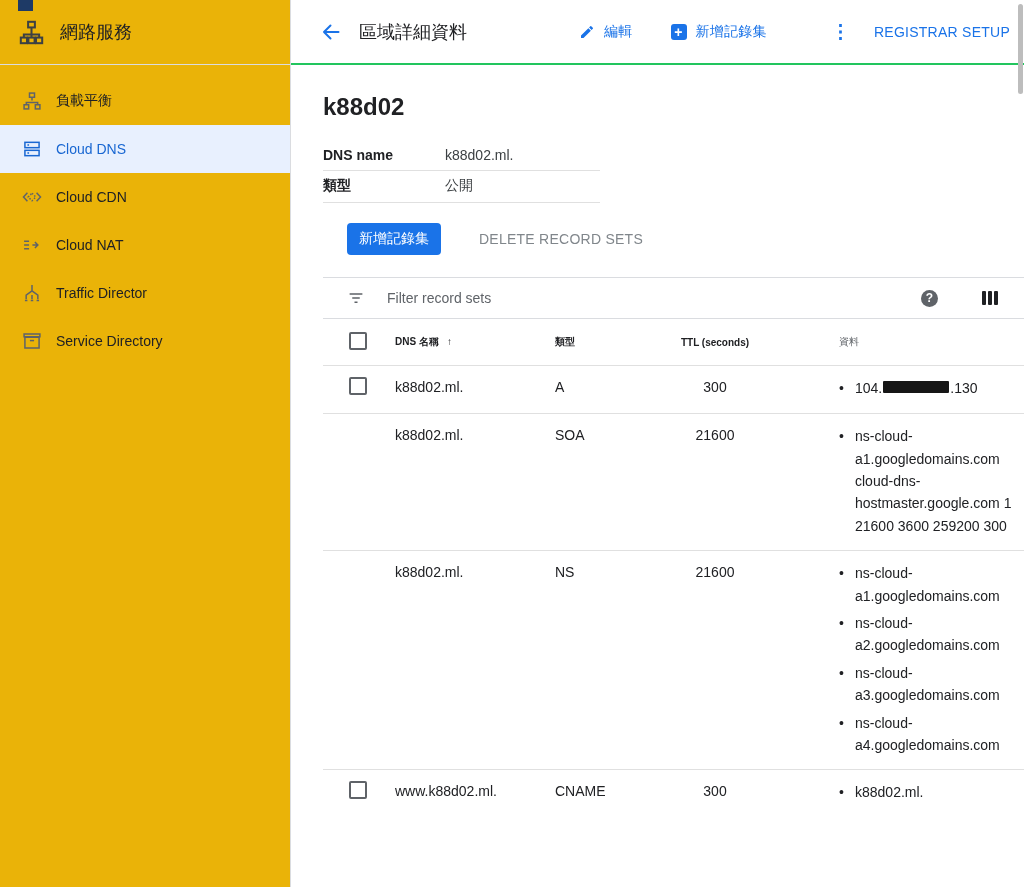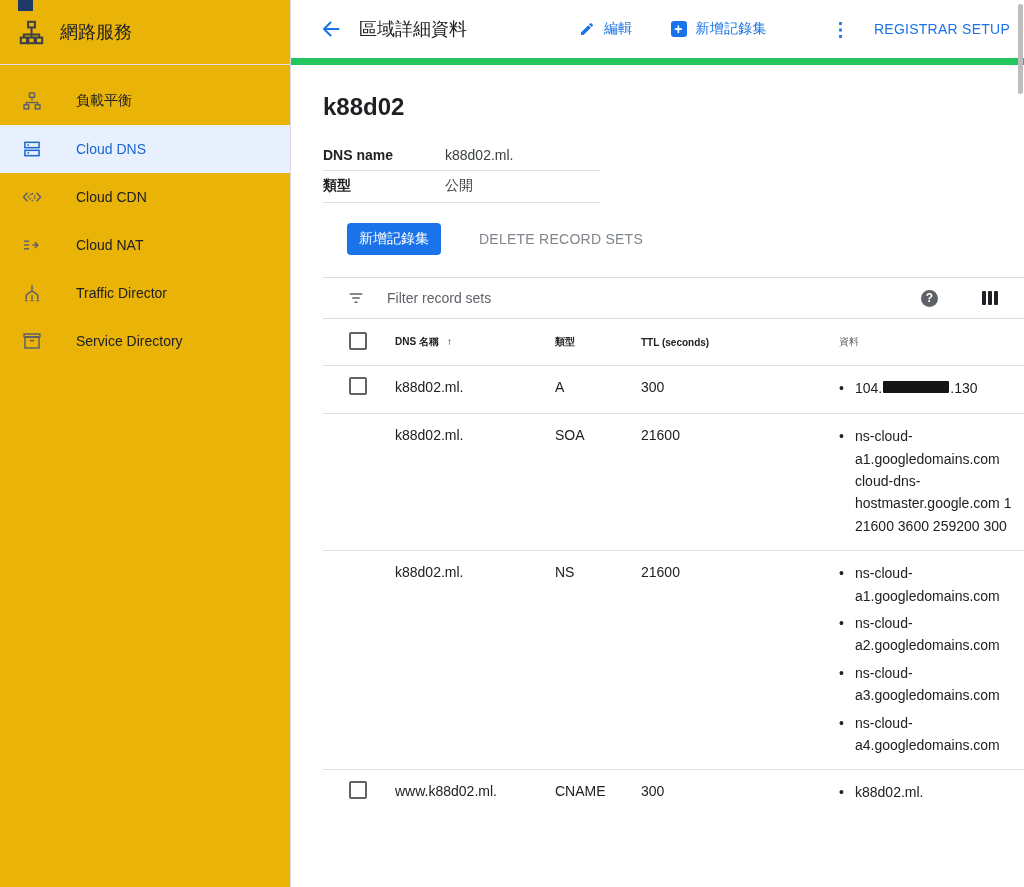--- a/index.html
+++ b/index.html
@@ -11,28 +11,28 @@
   }
   .app { display:flex; height:100%; position:relative; }
 
   
   .sidebar { width:291px; min-width:291px; border-right:1px solid #dadce0; background:#eab308; }
   .corner-fragment { position:absolute; left:18px; top:0; width:15px; height:11px; background:#1e3a66; }
   .sidebar-header { height:65px; border-bottom:1px solid #dadce0; display:flex; align-items:center; gap:15px; padding-left:18px; }
   .logo svg { width:27px; height:27px; color:#3c4043; display:block; }
   .sidebar-title { font-size:18px; color:#202124; }
   .sidebar nav { padding-top:12px; }
-  .nav-item { height:48px; display:flex; align-items:center; gap:34px; padding-left:22px; color:#202124; cursor:pointer; }
+  .nav-item { height:48px; display:flex; align-items:center; gap:14px; padding-left:22px; color:#202124; cursor:pointer; }
   .nav-item .nav-icon svg { width:20px; height:20px; color:#5f6368; display:block; }
   .nav-item.active { background:#e8f0fe; color:#1967d2; font-weight:500; }
   .nav-item.active .nav-icon svg { color:#1967d2; }
 
   
   .main { flex:1; overflow:hidden; display:flex; flex-direction:column; }
-  .main-header { height:65px; min-height:65px; border-bottom:7px solid #22c55e; display:flex; align-items:center; padding:0 14px 0 28px; }
+  .main-header { height:65px; min-height:65px; border-bottom:2px solid #22c55e; display:flex; align-items:center; padding:0 14px 0 28px; }
   .back-btn { background:none; border:none; padding:0; color:#1a73e8; width:24px; height:24px; cursor:pointer; }
   .back-btn svg { width:24px; height:24px; display:block; }
   .page-title { font-size:18px; font-weight:500; margin:0 0 0 16px; color:#202124; }
   .header-action { display:flex; align-items:center; gap:9px; background:none; border:none; color:#1a73e8;
     font-size:14px; font-weight:500; font-family:inherit; letter-spacing:.25px; cursor:pointer; padding:0; }
   .header-action svg { width:16px; height:16px; display:block; }
   .edit { margin-left:112px; }
   .add { margin-left:38px; }
   .add-box { width:16px; height:16px; background:#1a73e8; border-radius:3px; color:#fff; display:flex;
     align-items:center; justify-content:center; font-size:14px; font-weight:700; line-height:1; }
@@ -69,21 +69,21 @@
   .columns-icon { display:flex; gap:2px; cursor:pointer; }
   .columns-icon i { width:4px; height:14px; background:#202124; border-radius:1px; }
 
   
   table { border-collapse:collapse; table-layout:fixed; width:714px; }
   th { font-size:10px; font-weight:700; text-align:left; padding:13px 0; color:#202124;margin-left:16px; }
   td { font-size:14px; text-align:left; padding:11px 0 13px; vertical-align:top; line-height:1.45; }
   tbody tr { border-top:1px solid #e0e0e0; }
   thead tr { border-bottom:1px solid #e0e0e0; }
   .cell-check { padding-left:26px; }
-  th.ttl, td.ttl { text-align:left; }
+  th.ttl, td.ttl { text-align:center; }
   th.data-col-h { color:#5f6368; font-weight:400; padding-left:50px; }
   td.data-cell { padding-left:50px; }
   .checkbox { width:18px; height:18px; border:2px solid #5f6368; border-radius:2px; display:inline-block; background:#fff; cursor:pointer; }
   .sort { margin-left:8px; font-weight:400; }
   ul.data-list { margin:0; padding:0; list-style:none; line-height:1.6; }
   .data-list li { display:flex; }
   .data-list li + li { margin-top:5px; }
   .bullet { width:16px; min-width:16px; }
   .bullet::before { content:"•"; }
   .data-text { flex:1; min-width:0; overflow-wrap:break-word; }

